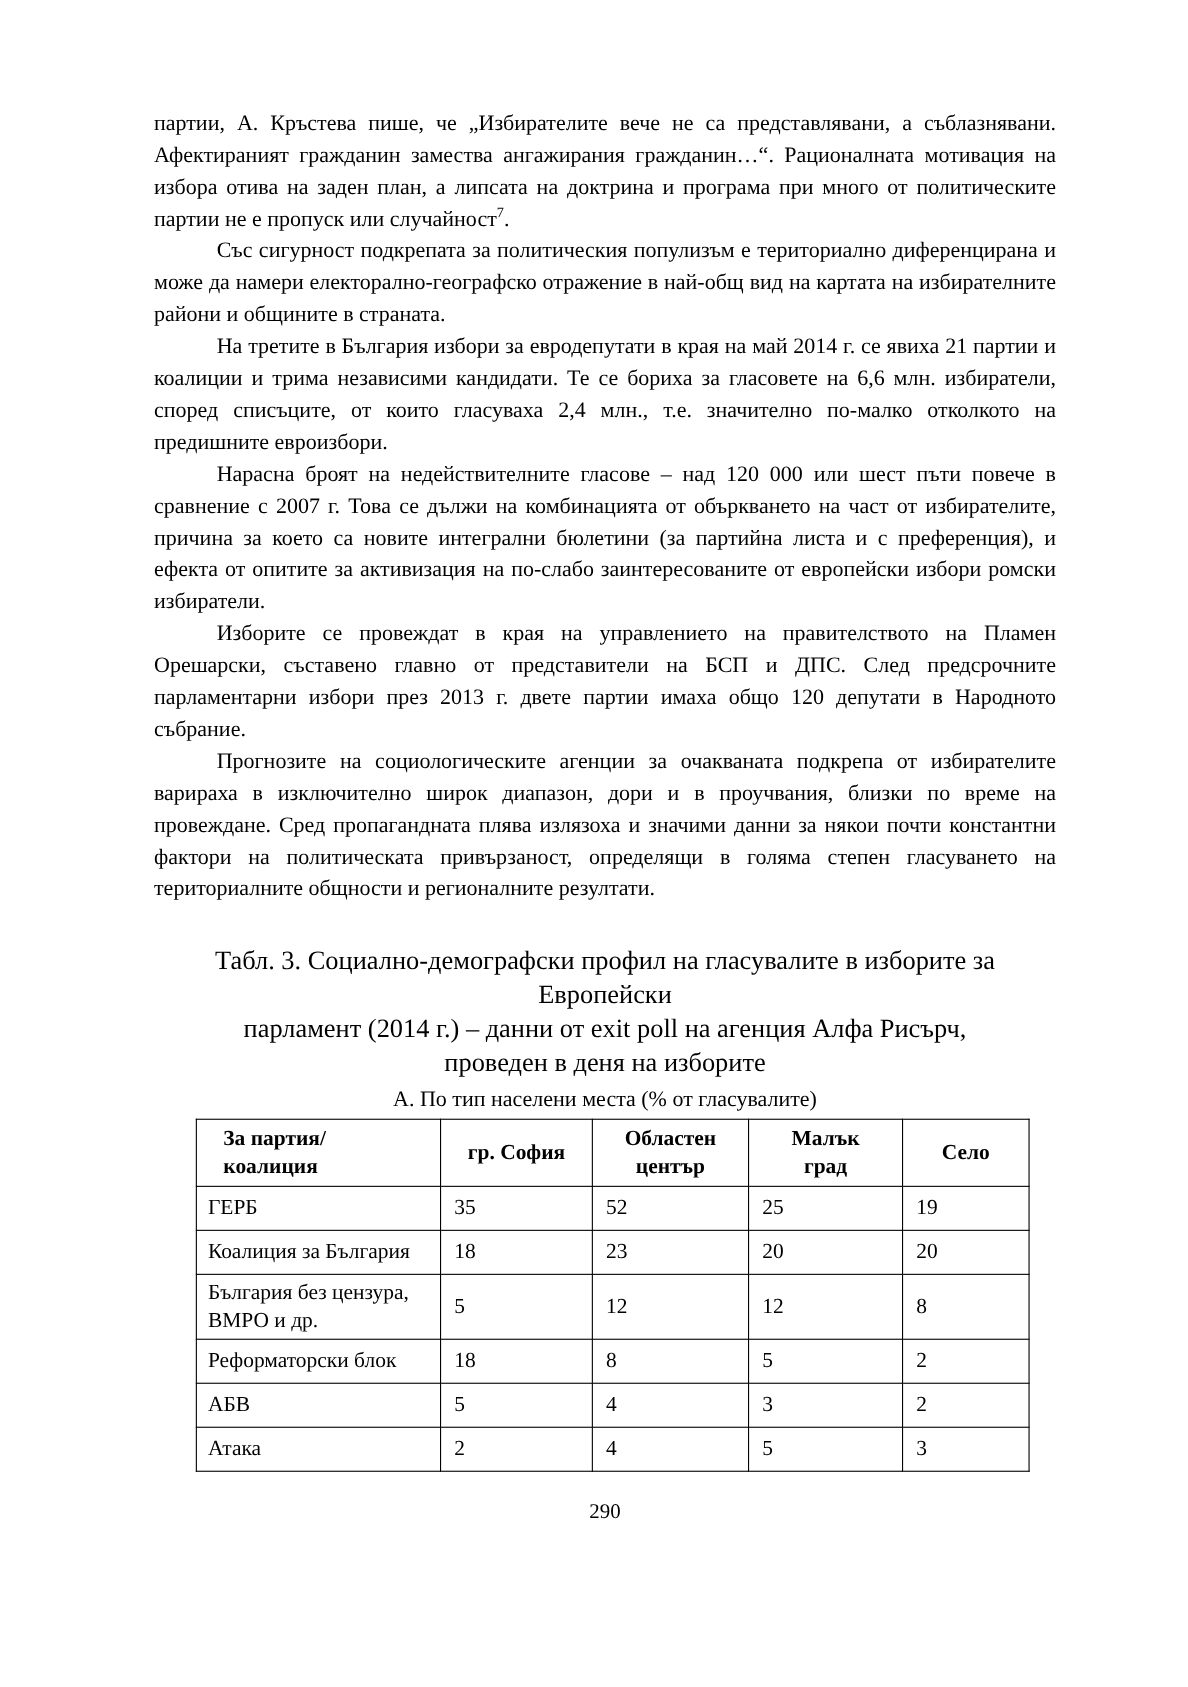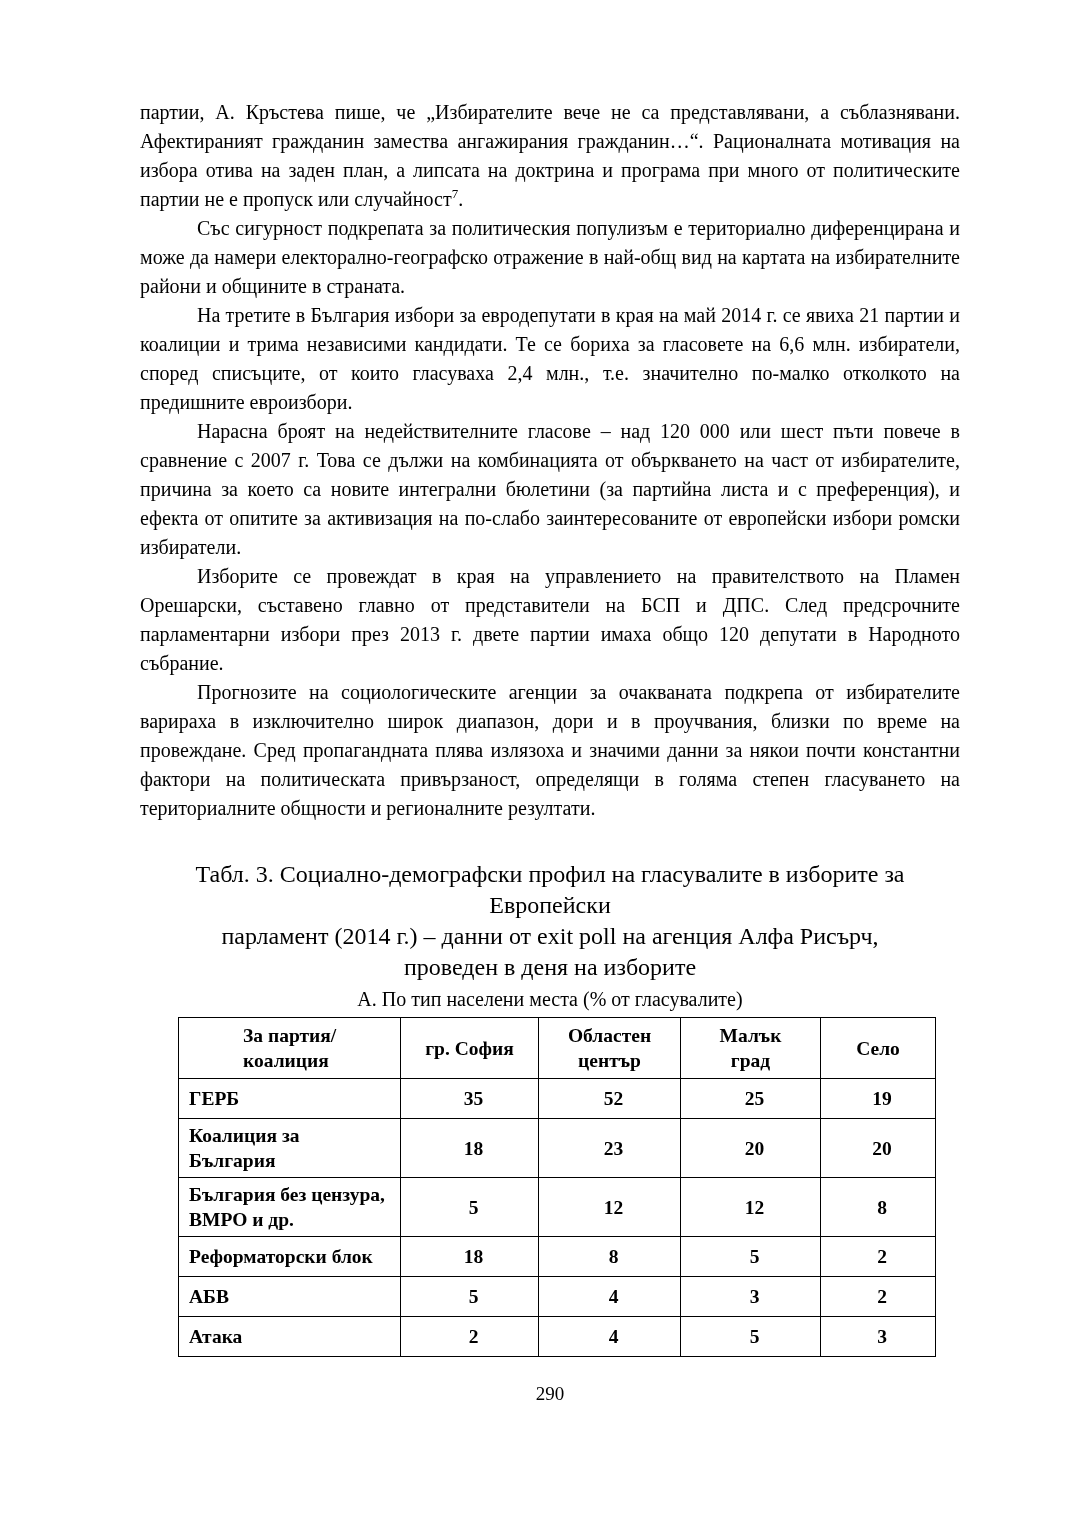--- a/index.html
+++ b/index.html
@@ -44,44 +44,42 @@
     margin-top: 3px;
     table-layout: fixed;
     width: 757px;
     font-size: 19.5px;
   }
   table.data-table th,
   table.data-table td {
     border: 1.5px solid #000000;
     vertical-align: middle;
     line-height: 25px;
-    font-weight: bold;
   }
   table.data-table th {
     font-weight: bold;
     text-align: center;
     white-space: pre-line;
     height: 57px;
     padding: 5px 4px;
   }
   table.data-table th.party-head {
     text-align: left;
-    padding-left: 64px;
+    padding-left: 24px;
   }
   table.data-table td {
     height: 40px;
     padding: 4px 4px;
   }
   table.data-table td.party-cell {
     text-align: left;
     padding-left: 10px;
     padding-right: 12px;
   }
   table.data-table td.num-cell {
-    text-align: center;
     padding-left: 12px;
   }
   .page-number {
     text-align: center;
     font-size: 19px;
     margin-top: 26px;
   }
 </style>
 </head>
 <body>

